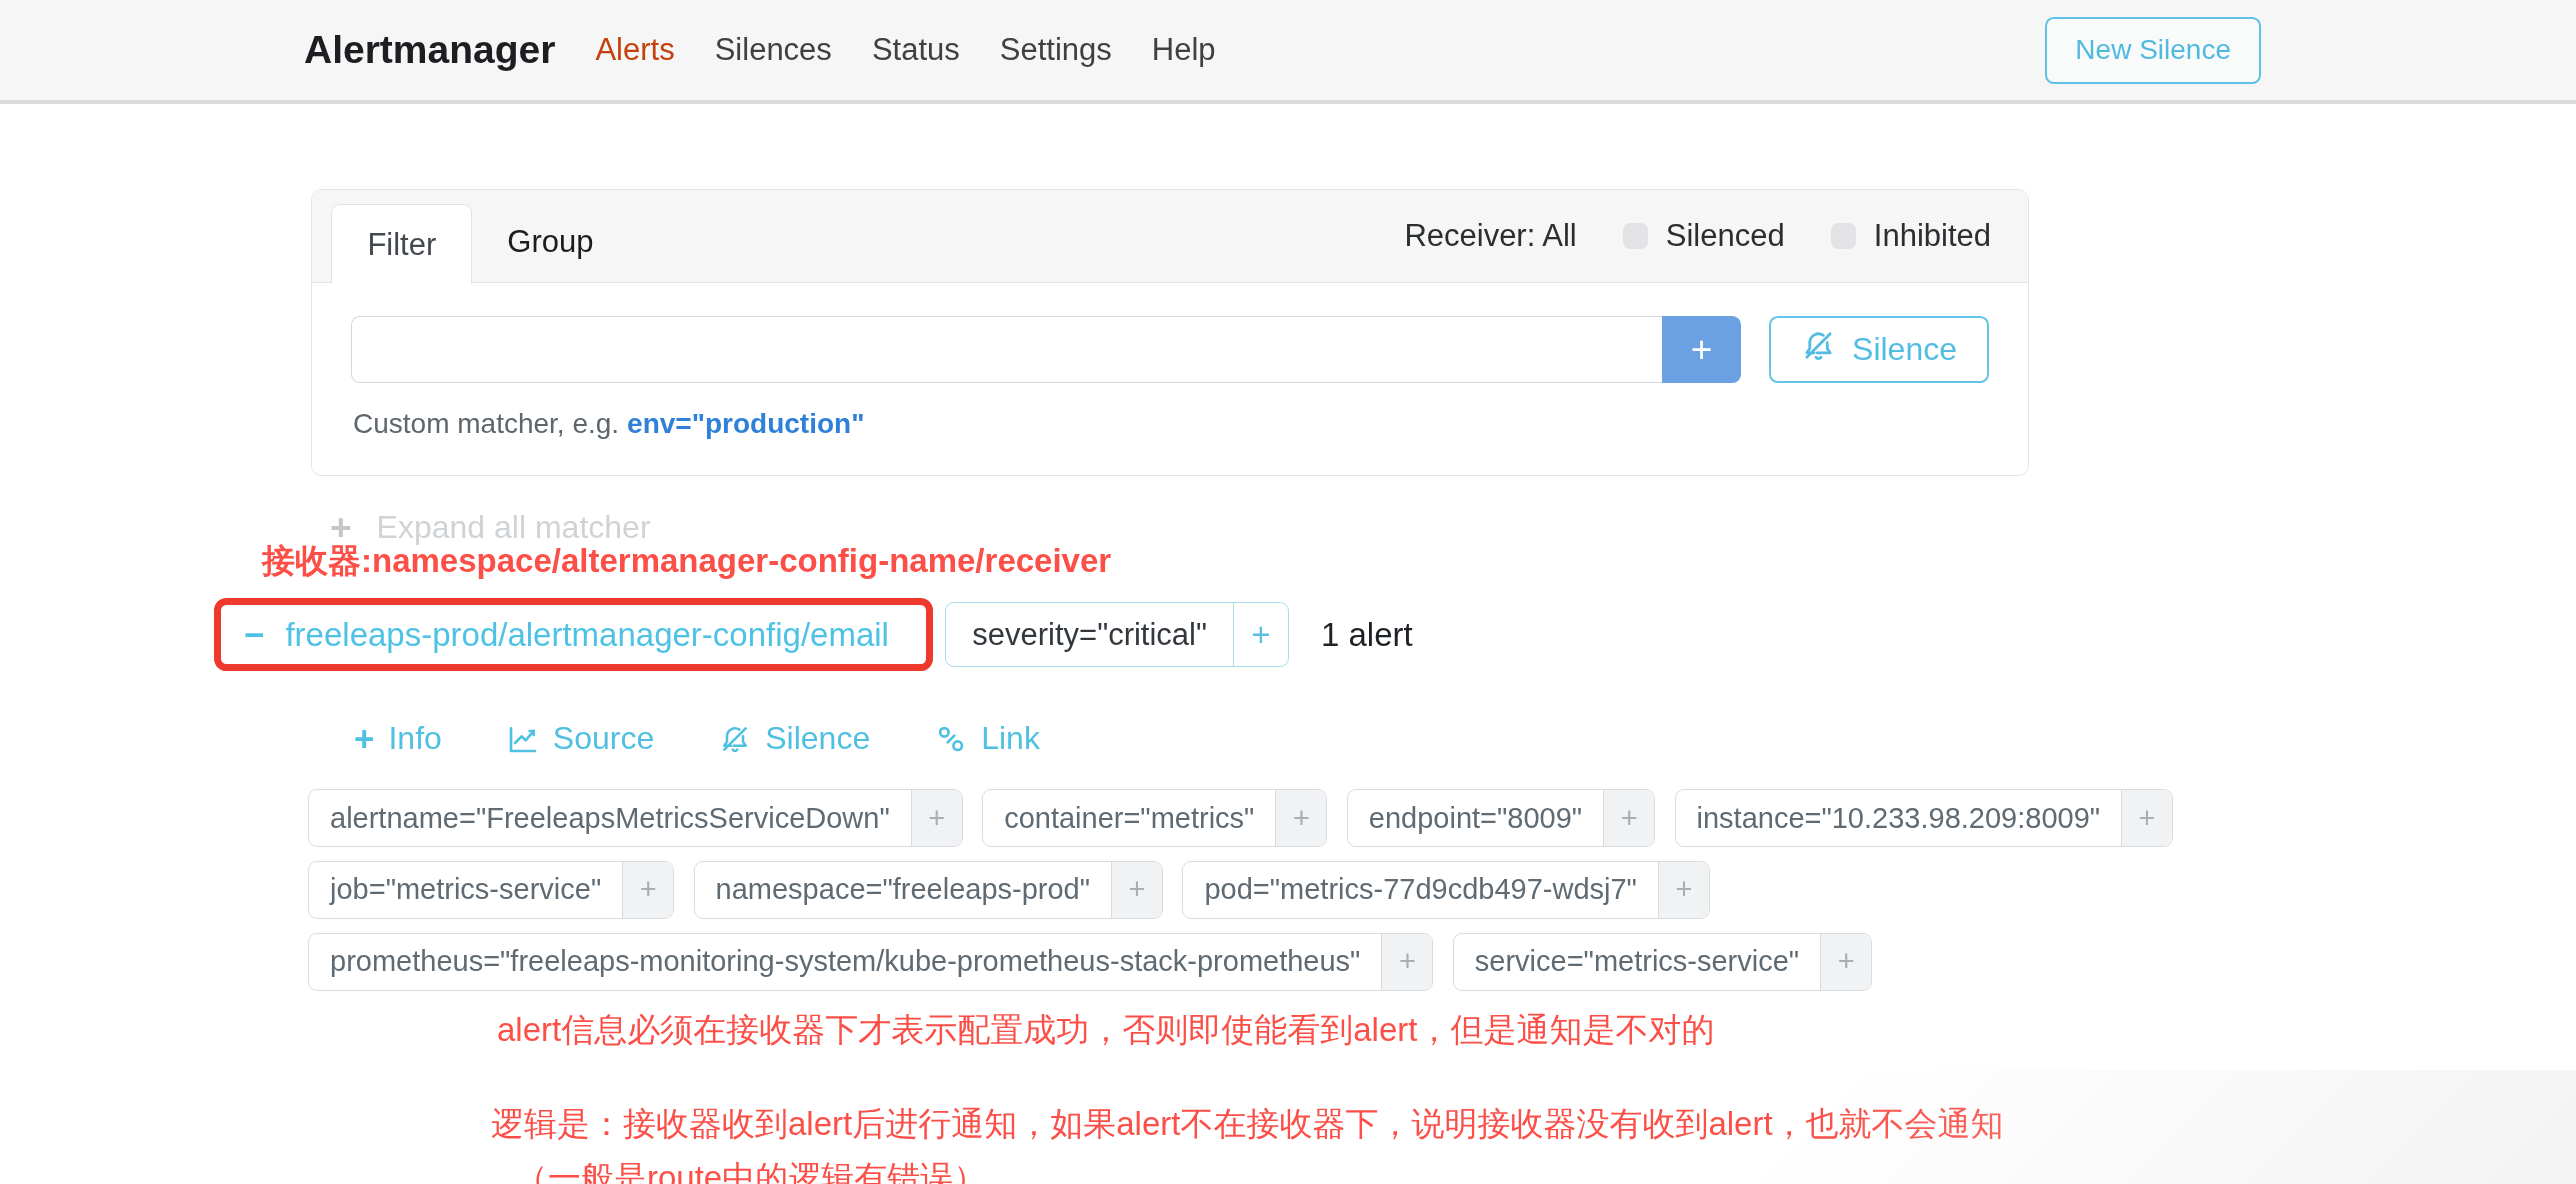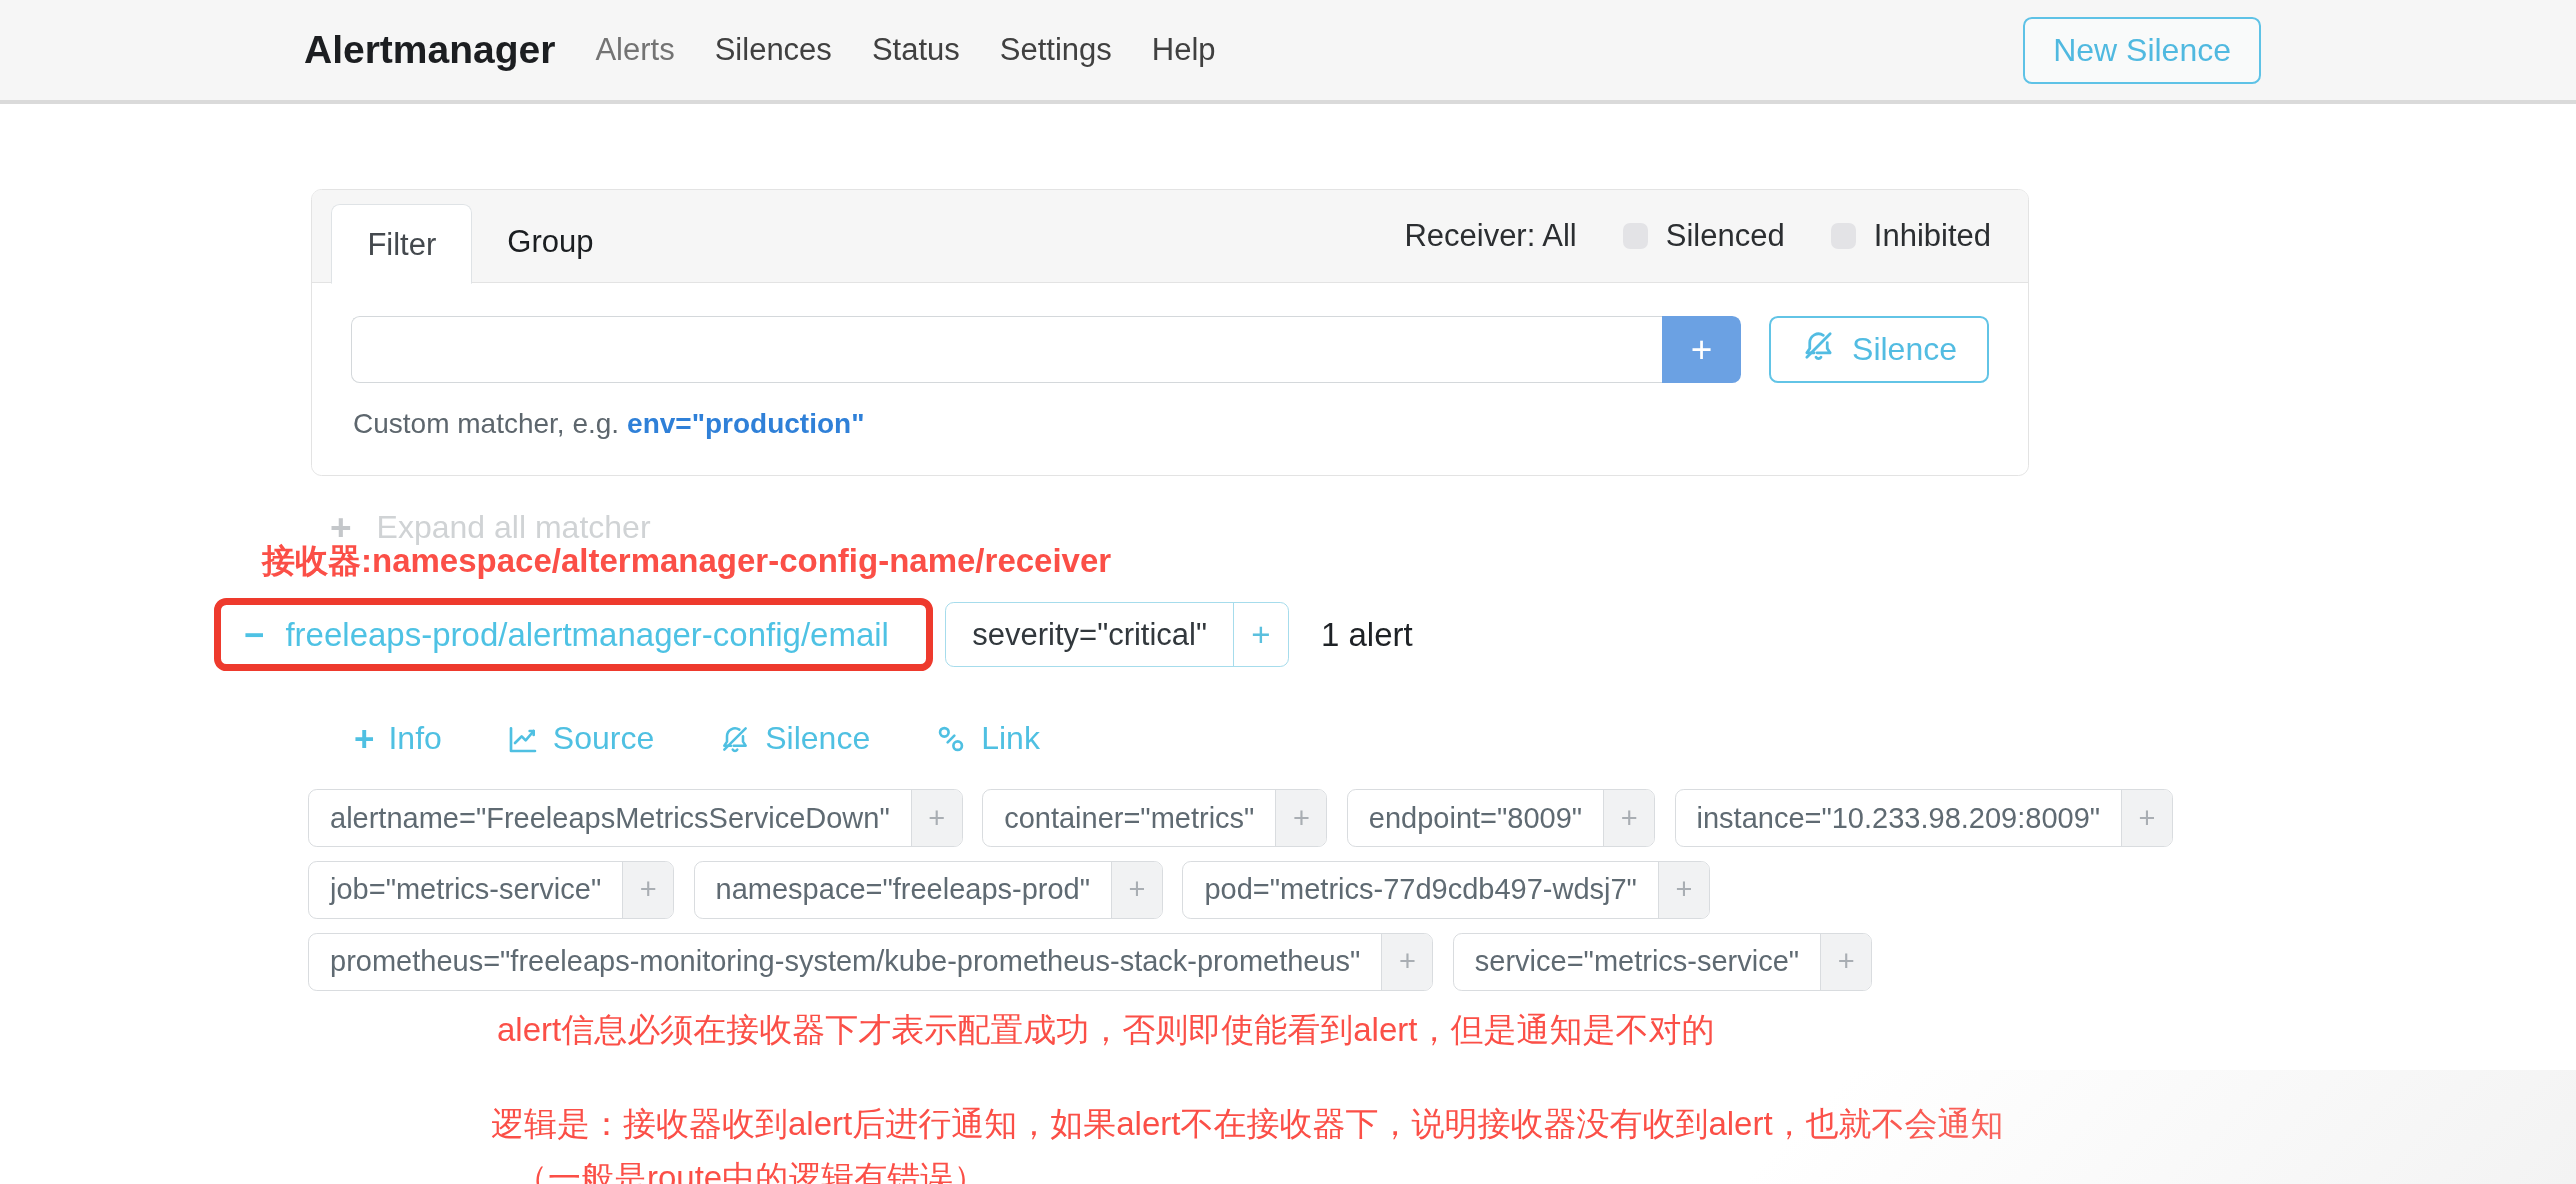--- a/index.html
+++ b/index.html
@@ -17,27 +17,27 @@
     height: 104px;
     background: #f6f6f6;
     border-bottom: 4.4px solid #dadada;
     display: flex;
     align-items: center;
     padding: 0 315px 0 304px;
   }
   .brand { font-size: 39px; font-weight: 700; color: #1c1e21; margin-right: 40px; }
   .nav-links { display: flex; gap: 40px; align-items: center; }
   .nav-link { font-size: 31px; color: #404040; cursor: pointer; }
-  .nav-link.active { color: #737373; }
+  .nav-link.active { color: #c2410c; }
   .nav-spacer { flex: 1; }
   .new-silence-btn {
     height: 67px; padding: 0 28px;
     background: #f9fafa;
     border: 2.6px solid #5ec2e6; border-radius: 8.8px;
-    color: #50b9e0; font-size: 32px;
+    color: #50b9e0; font-size: 28px;
     display: flex; align-items: center; cursor: pointer;
   }
 
   
   .card {
     width: 1718px;
     margin: 85px 0 0 311px;
     border: 1.8px solid #e3e3e3;
     border-radius: 10.6px;
     background: #fff;

